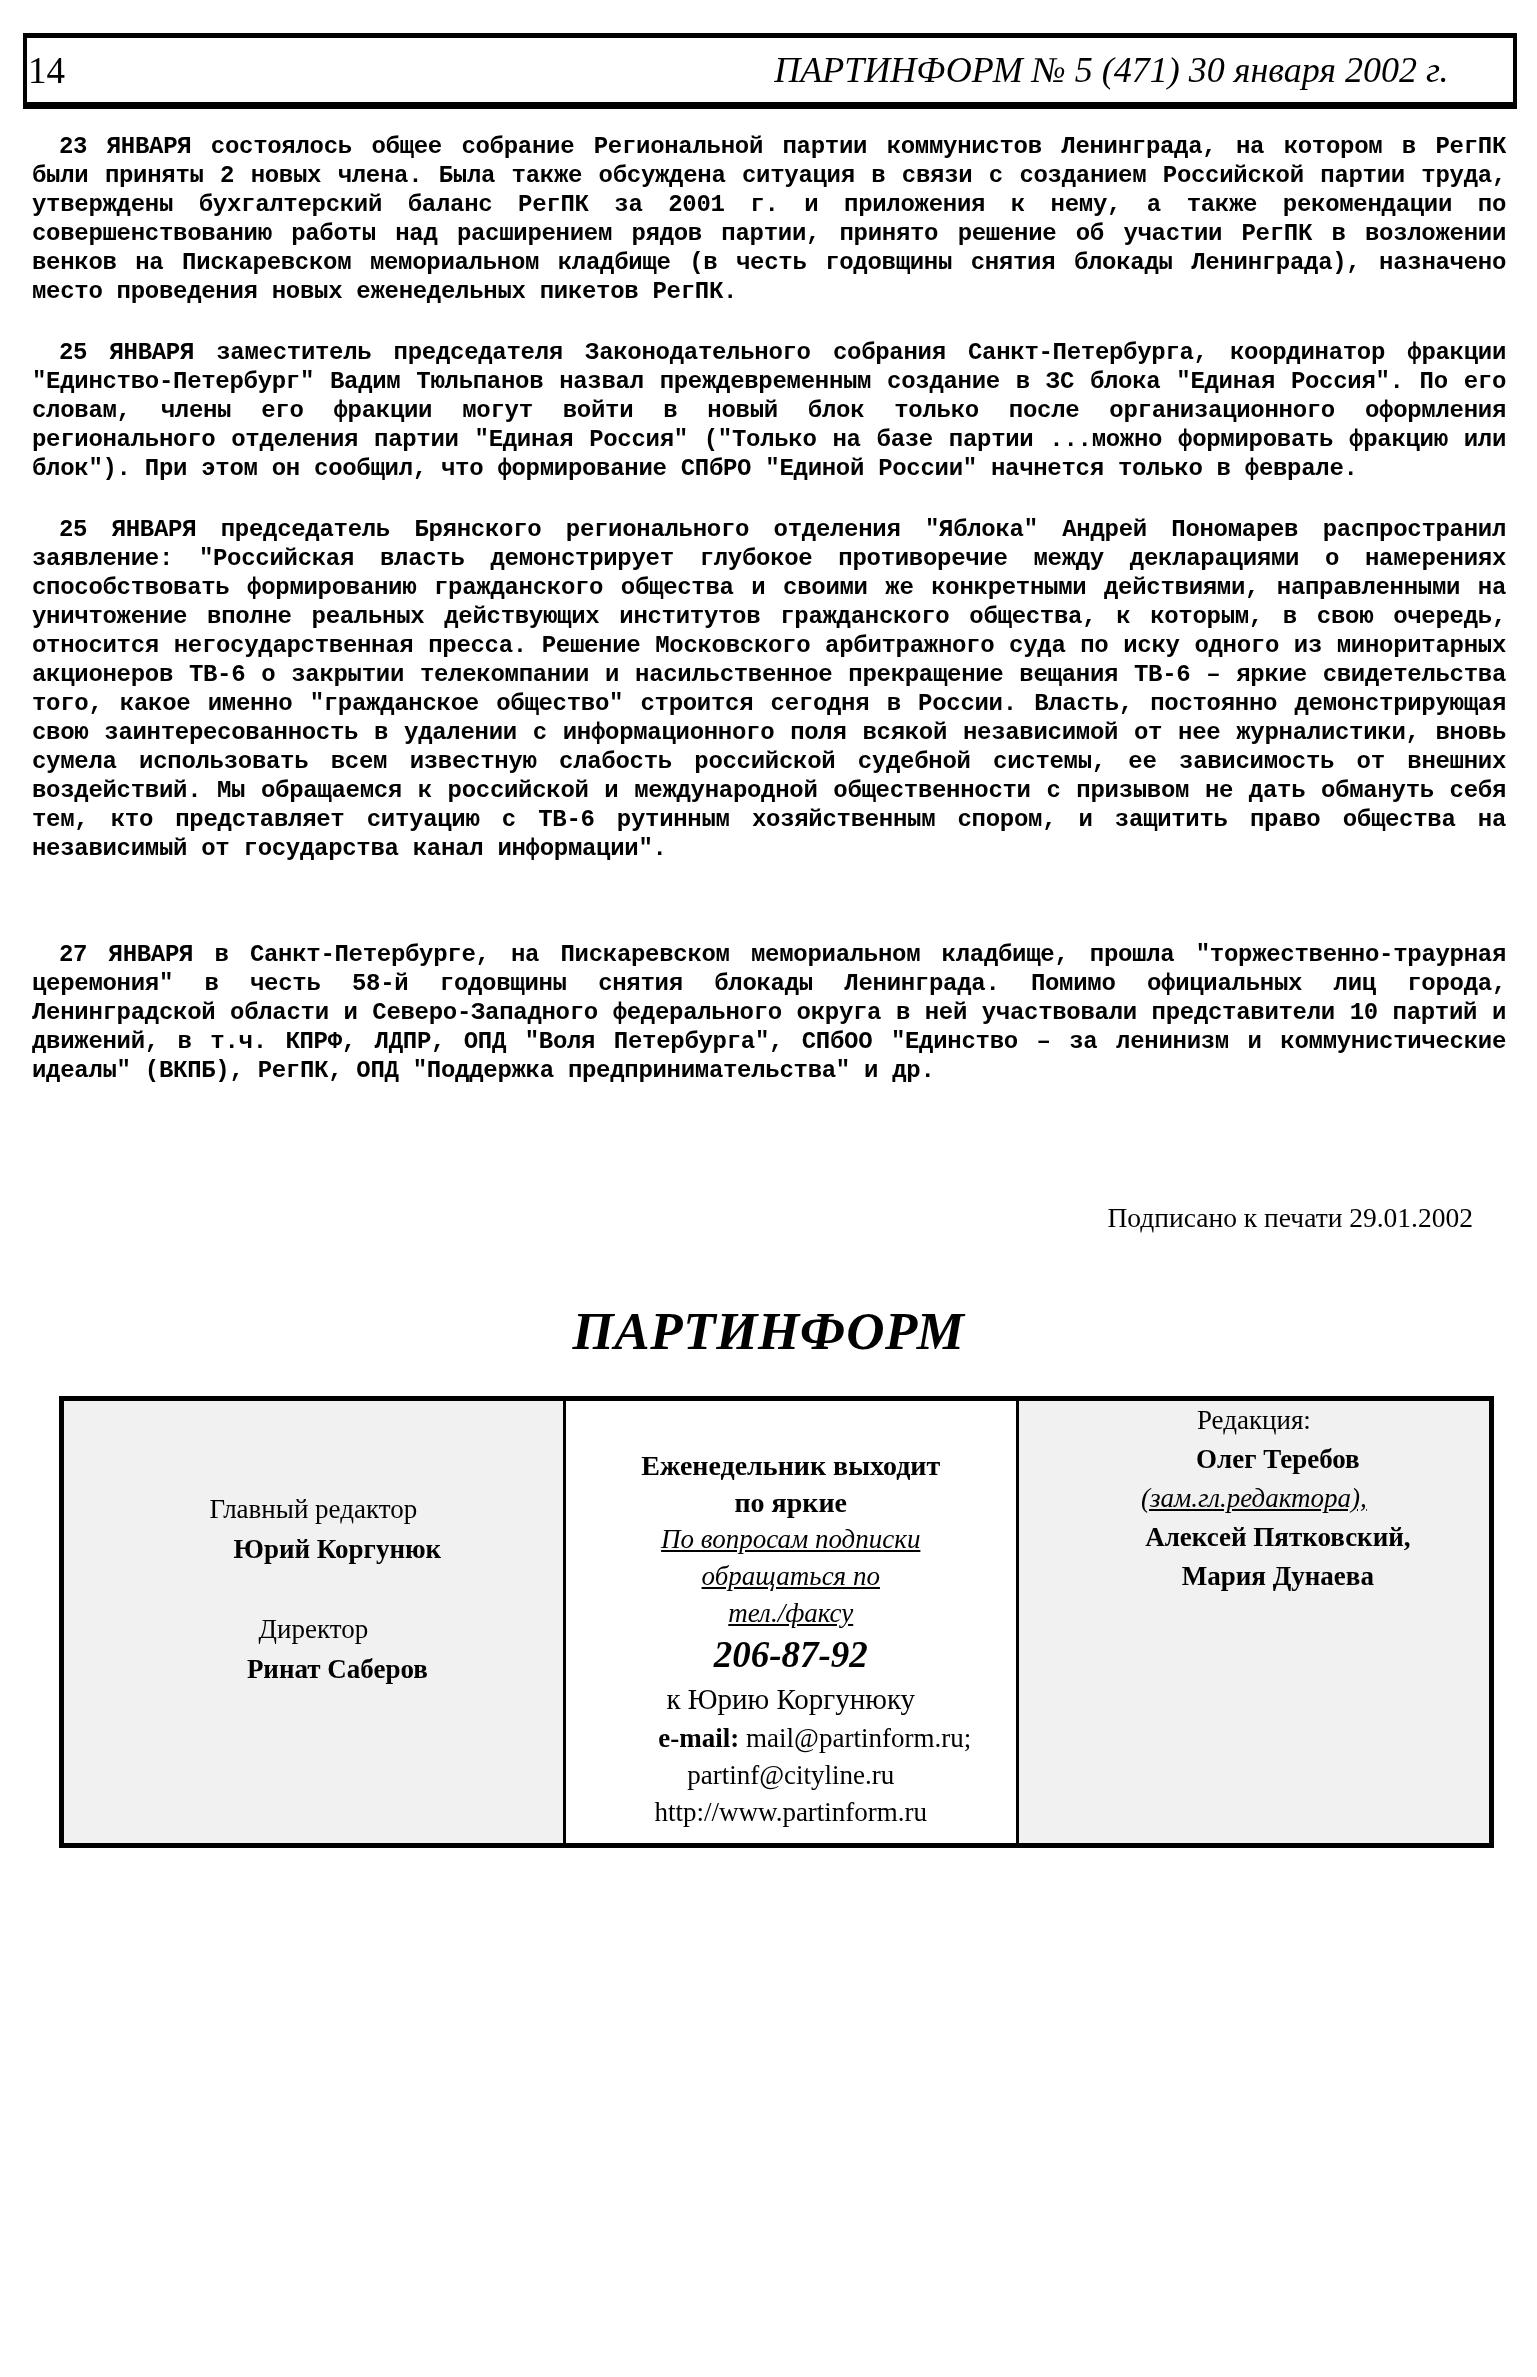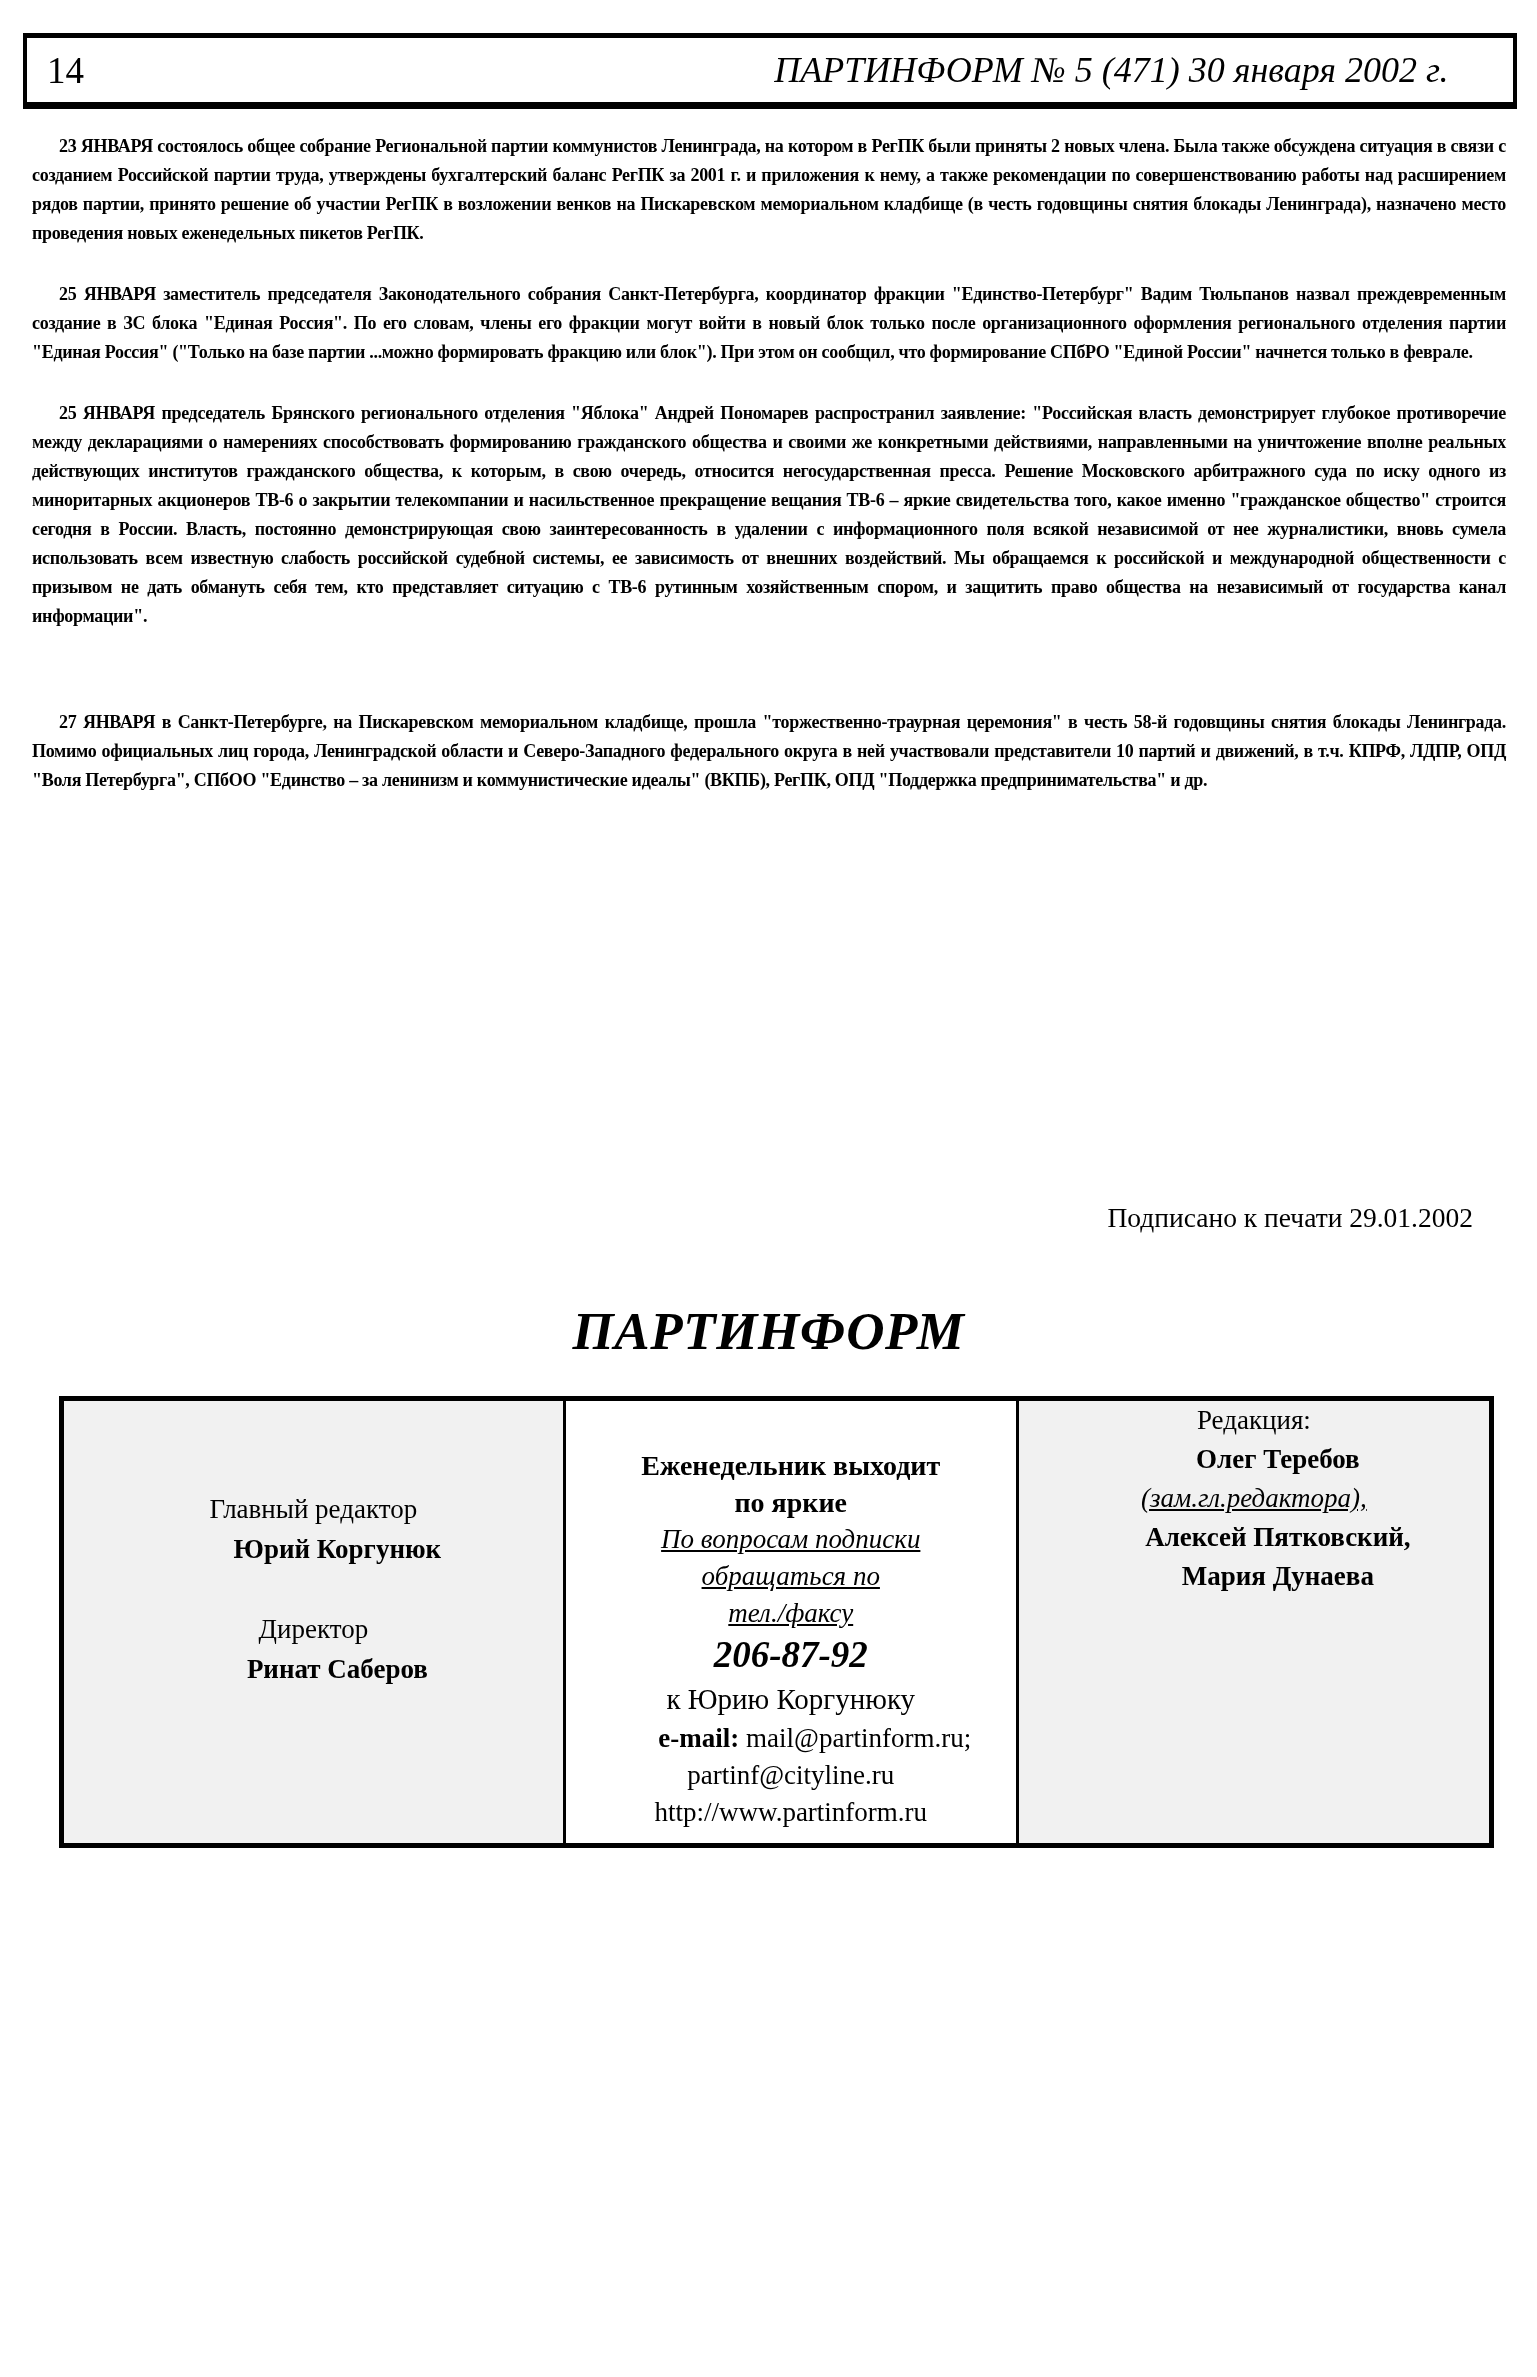--- a/index.html
+++ b/index.html
@@ -20,43 +20,43 @@
     left: 23px; right: 20.5px; top: 33px;
     height: 76px;
     box-sizing: border-box;
     border: 4.5px solid #000;
     border-top-width: 5.8px;
     border-bottom-width: 7.7px;
     background: #fff;
     display: flex;
     justify-content: space-between;
     align-items: center;
-    padding: 0 64px 0 20px;
+    padding: 0 64px 0 1px;
   }
   .page-num {
     font-size: 37px;
     line-height: 1;
   }
   .header-title {
     font-style: italic;
     font-size: 36px;
     line-height: 1;
     white-space: nowrap;
   }
 
   
   .body-text {
     position: absolute;
     top: 132px; left: 32px; right: 28px;
   }
   .para {
     margin: 0 3px 32px 0;
-    font-family: Liberation Serif, serif;
+    font-family: Liberation Mono, monospace;
     font-weight: bold;
-    font-size: 18px;
+    font-size: 24px;
     line-height: 29px;
     letter-spacing: -0.3px;
     text-align: justify;
     text-indent: 27px;
   }
   .para.extra-gap { margin-top: 77px; }
 
   
   .signed-line {
     position: absolute;

